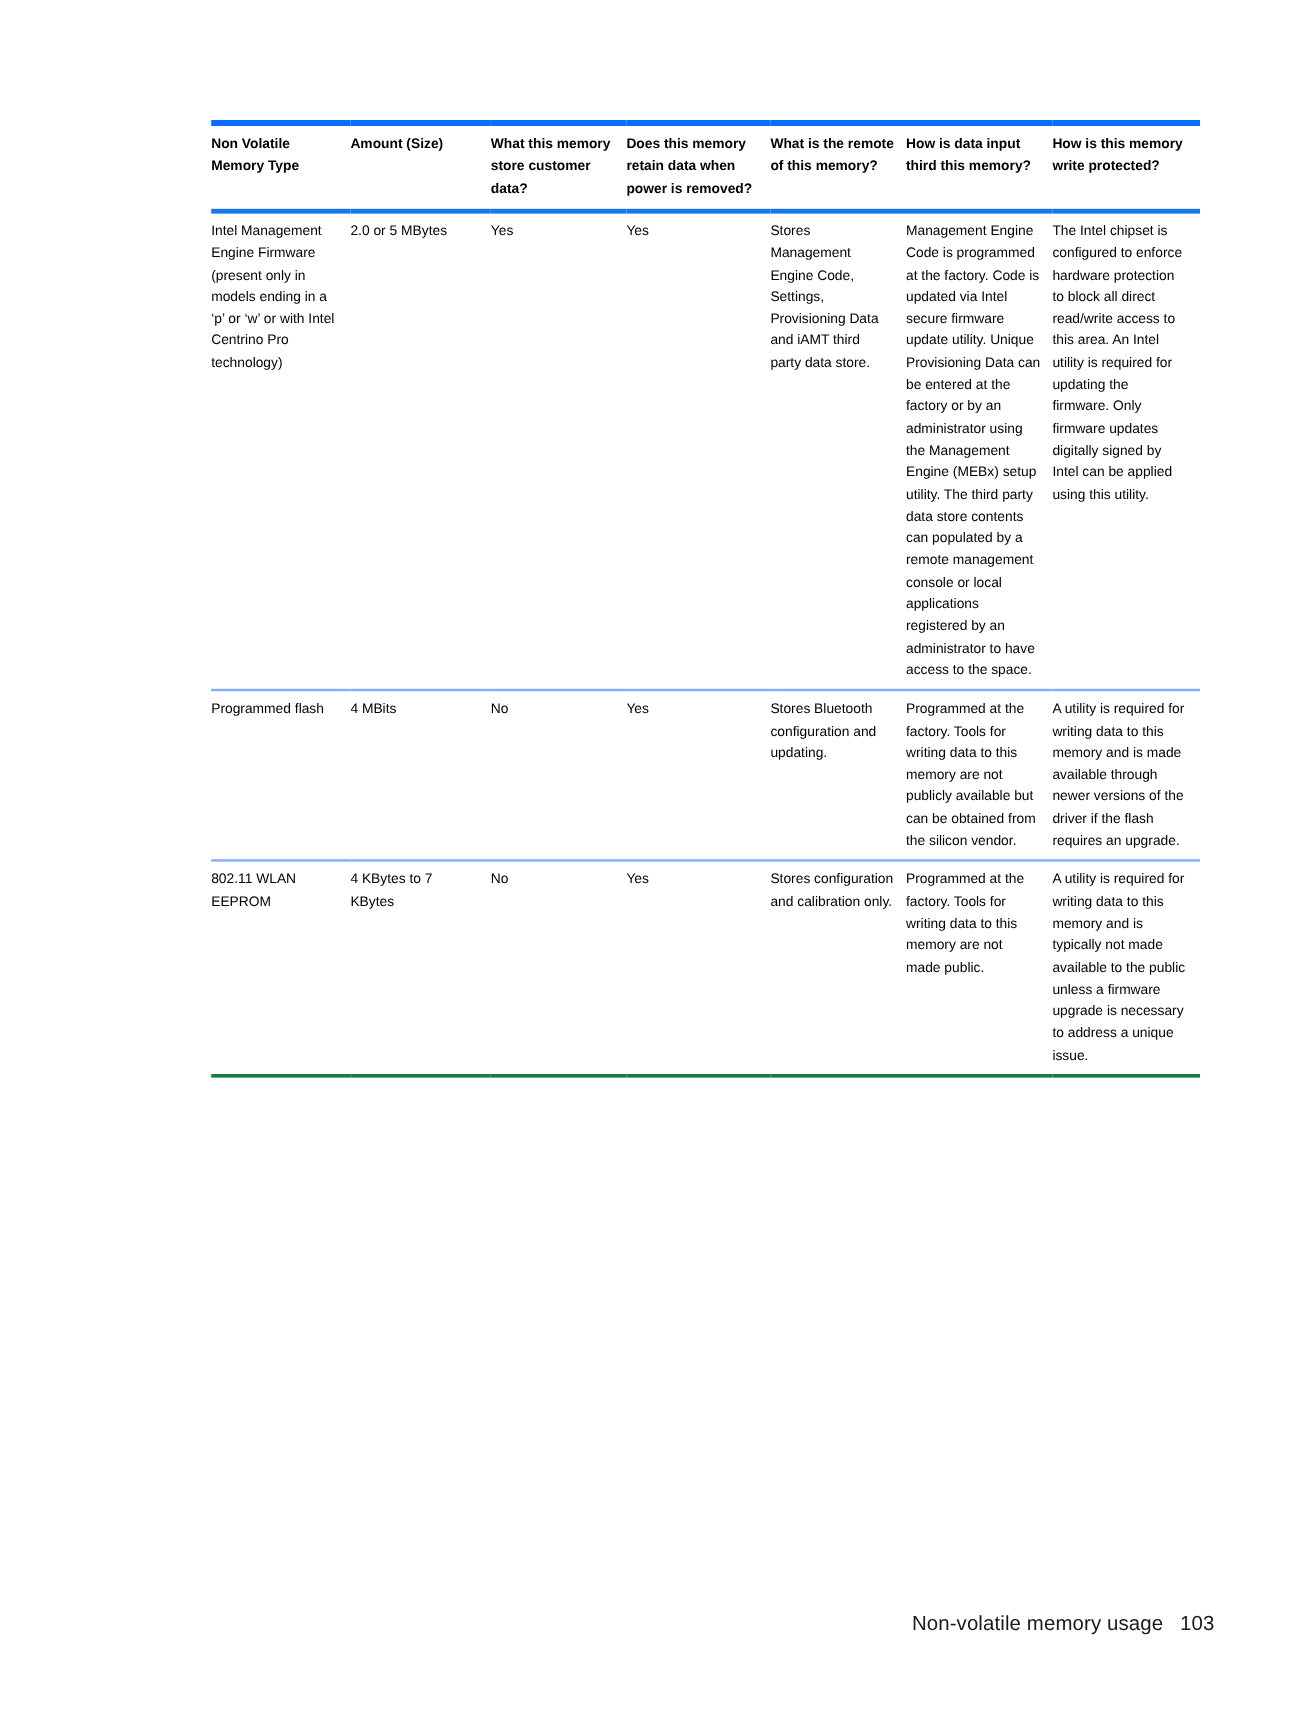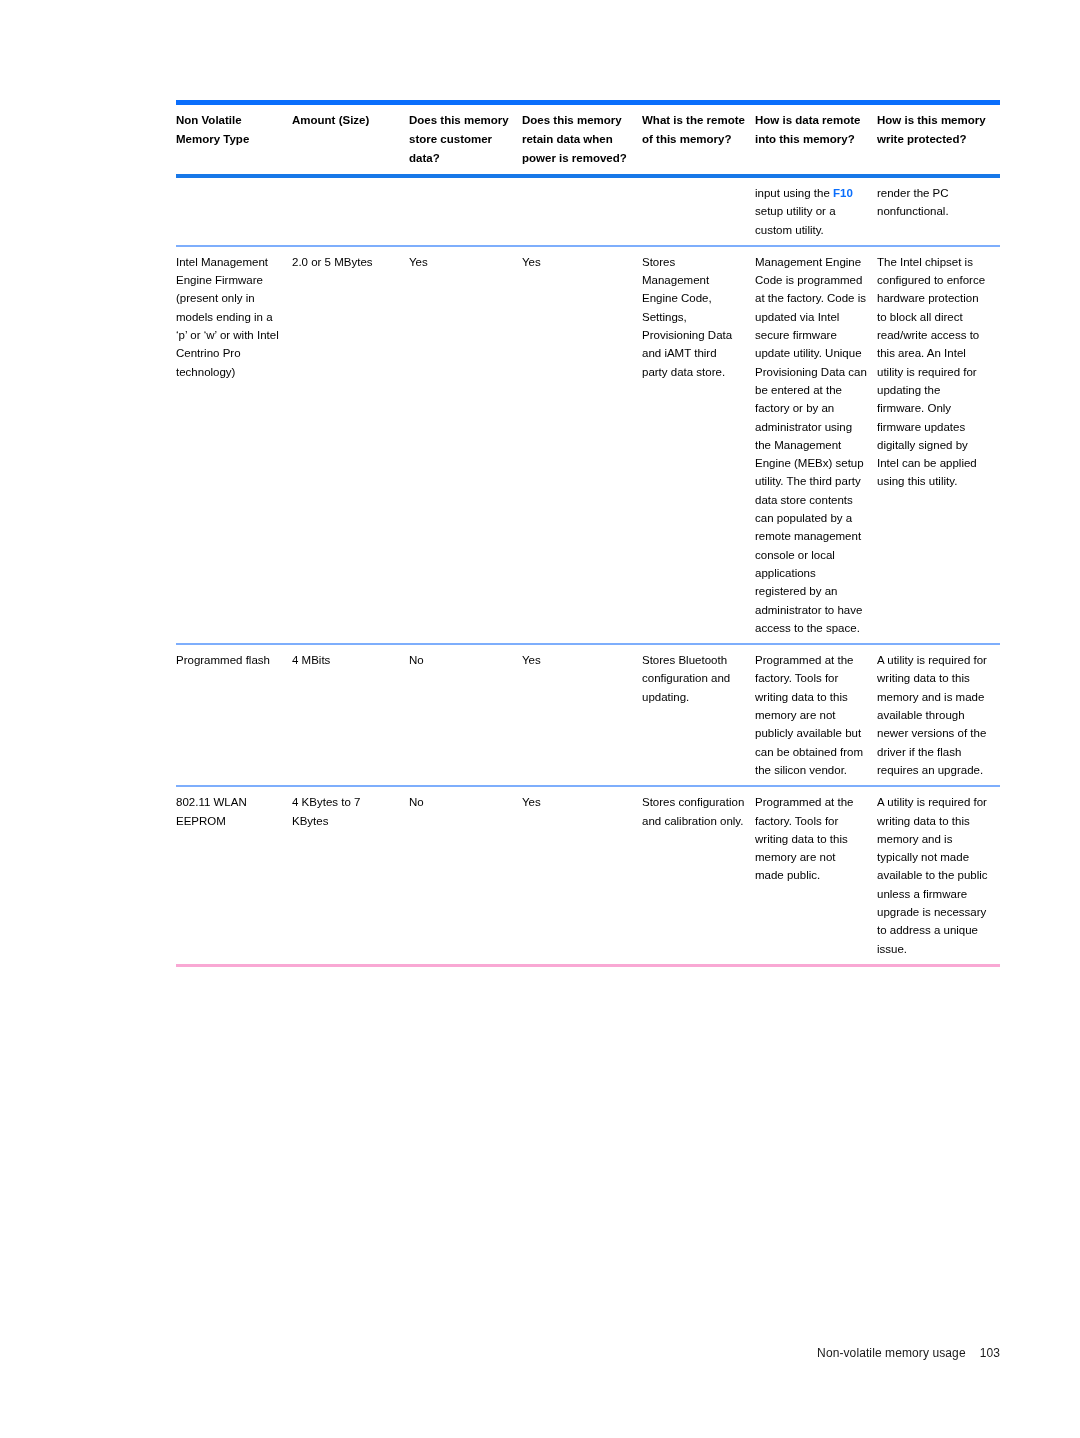--- a/index.html
+++ b/index.html
@@ -70,40 +70,40 @@
     padding-top: 13px;
     padding-bottom: 14px;
     color: #000;
   }
 
   
   tbody tr {
     border-bottom: 2px solid #7eaefc;
   }
   tbody tr:last-child {
-    border-bottom: 3px solid #f9a8d4;
+    border-bottom: 3px solid #15803d;
   }
   tbody td {
     padding-top: 10px;
     padding-bottom: 12px;
   }
 
   td .cell-lines { display: block; }
 
   .kbd-ref {
     color: #0a6efc;
     font-weight: bold;
   }
 
   
   .footer {
     position: absolute;
-    right: 80px;
+    right: 68px;
     top: 1343px;
-    font-size: 12px;
+    font-size: 17px;
     line-height: 20px;
     letter-spacing: 0.1px;
     white-space: nowrap;
   }
   .footer .f-title { color: #1a1a1a; }
   .footer .f-page {
     margin-left: 14px;
     color: #1a1a1a;
   }
 </style>
@@ -120,40 +120,29 @@
           <col class="c2">
           <col class="c3">
         <col class="c4">
           <col class="c5">
           <col class="c6">
       </colgroup>
       <thead>
         <tr class="head-row">
           <th>Non Volatile Memory Type</th>
           <th>Amount (Size)</th>
-          <th>Does this memory store customer data?</th>
+          <th>What this memory store customer data?</th>
           <th>Does this memory retain data when power is removed?</th>
           <th>What is the remote of this memory?</th>
-          <th>How is data remote into this memory?</th>
+          <th>How is data input third this memory?</th>
           <th>How is this memory write protected?</th>
         </tr>
       </thead>
       <tbody>
 
-        <tr>
-          <td></td>
-          <td></td>
-          <td></td>
-          <td></td>
-          <td></td>
-          <td>
-              <span class="cell-lines"><span>input using the </span><span class="kbd-ref">F10</span><span> setup utility or a custom utility.</span></span>
-            </td>
-          <td>render the PC nonfunctional.</td>
-        </tr>
 
         <tr>
           <td>Intel Management Engine Firmware (present only in models ending in a ‘p’ or ‘w’ or with Intel Centrino Pro technology)</td>
           <td>2.0 or 5 MBytes</td>
           <td>Yes</td>
           <td>Yes</td>
           <td>Stores Management Engine Code, Settings, Provisioning Data and iAMT third party data store.</td>
           <td>Management Engine Code is programmed at the factory. Code is updated via Intel secure firmware update utility. Unique Provisioning Data can be entered at the factory or by an administrator using the Management Engine (MEBx) setup utility. The third party data store contents can populated by a remote management console or local applications registered by an administrator to have access to the space.</td>
           <td>The Intel chipset is configured to enforce hardware protection to block all direct read/write access to this area. An Intel utility is required for updating the firmware. Only firmware updates digitally signed by Intel can be applied using this utility.</td>
         </tr>

